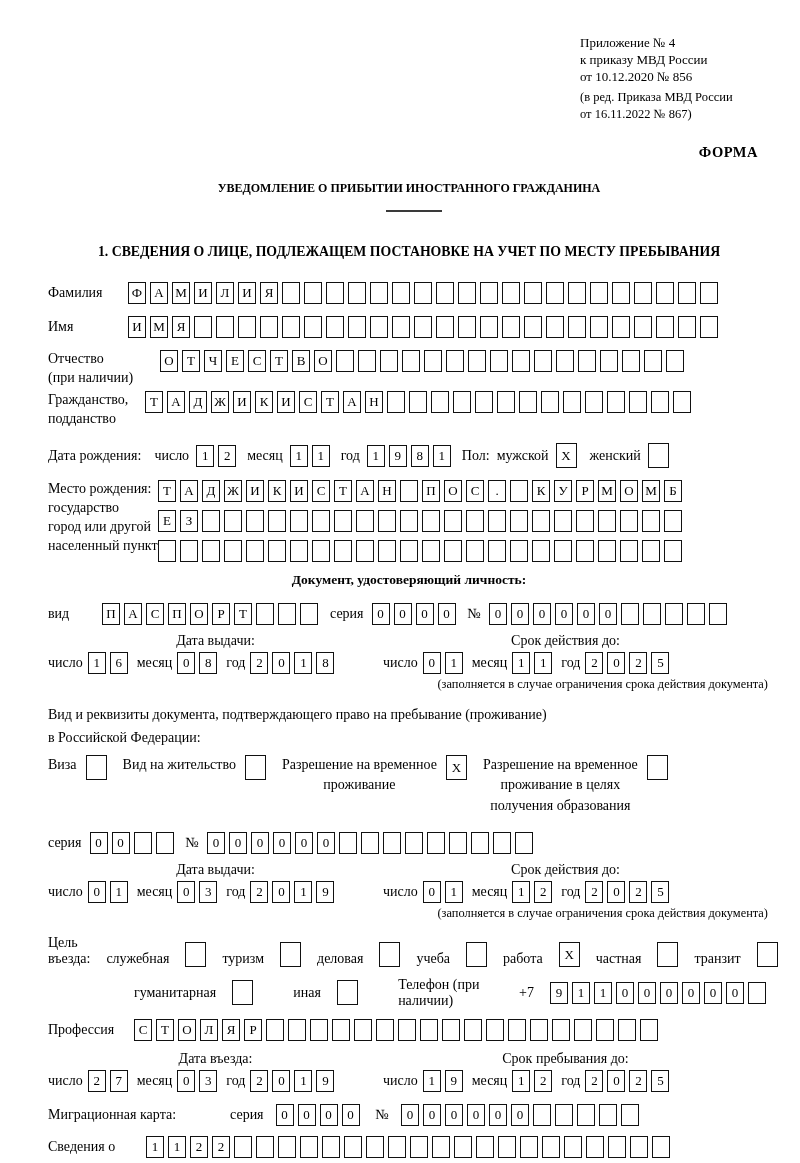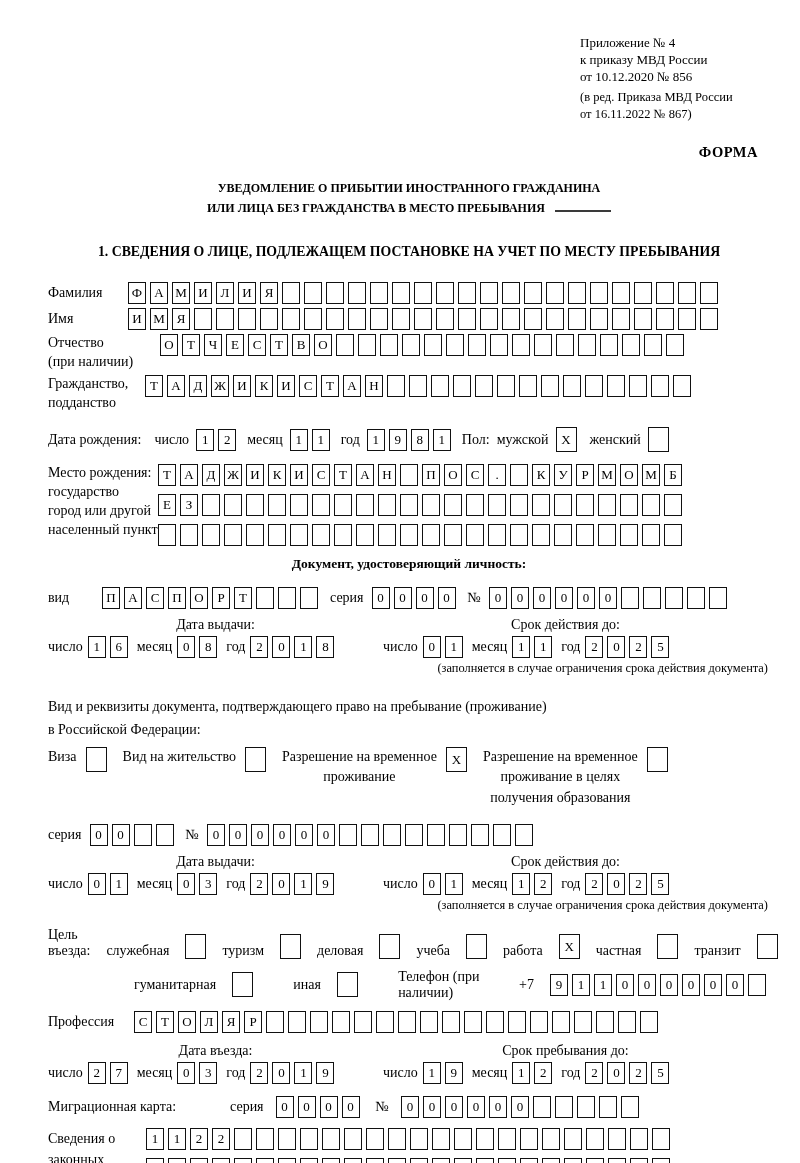--- a/index.html
+++ b/index.html
@@ -17,35 +17,35 @@
   .blankline{display:inline-block;width:56px;border-bottom:2px solid #3a3a3a;height:12px;margin-left:10px;}
   .sect{margin-top:26px;text-align:center;font-weight:bold;font-size:13.8px;}
   
   .cells{white-space:nowrap;display:inline-block;}
   .cell{
     display:inline-block;width:16px;height:20px;border:1.5px solid #111;margin-right:4px;
     text-align:center;font-size:13px;line-height:20px;vertical-align:middle;background:#fff;
   }
   .cb .cell{width:19px;height:23px;line-height:23px;margin-right:0;}
   
-  .row{display:flex;align-items:center;margin-top:4px;}
+  .row{display:flex;align-items:center;margin-top:12px;}
   .row .lbl{flex:0 0 auto;}
   .lbl-80{width:80px;}
   .lbl-112{width:112px;line-height:1.35;}
   .lbl-95{width:97px;line-height:1.35;}
   .lbl-108{width:110px;line-height:1.35;align-self:flex-start;}
   .stack{display:flex;flex-direction:column;gap:8px;}
   .dochead{text-align:center;font-weight:bold;font-size:13.5px;margin-top:10px;}
   .dategrid{display:flex;margin-top:8px;}
   .datecol-l{width:335px;}
   .datecol-r{width:365px;}
   .datecap{text-align:center;margin-bottom:3px;}
   .daterow{display:flex;align-items:center;gap:5px;}
   .note{font-size:12.4px;text-align:right;margin-top:3px;padding-right:2px;}
-  .intro{margin-top:20px;line-height:1.6;}
+  .intro{margin-top:12px;line-height:1.6;}
   .optrow{display:flex;align-items:flex-start;margin-top:6px;gap:8px;}
   .opt{display:flex;align-items:flex-start;gap:9px;}
   .opt .olabel{line-height:1.45;}
   .opt .center{text-align:center;}
   .purp{display:flex;align-items:flex-end;gap:16px;margin-top:14px;flex-wrap:nowrap;}
   .purp2{display:flex;align-items:center;gap:16px;margin-top:10px;margin-left:86px;}
   .gap18{width:12px;}
   .rep{display:flex;margin-top:10px;}
   .rep .lbl{width:92px;line-height:1.5;}
 </style>
@@ -66,21 +66,21 @@
     </div>
   </div>
 
   <div class="forma">
       <span>ФОРМА</span>
     </div>
 
   <div class="title">
     <div>УВЕДОМЛЕНИЕ О ПРИБЫТИИ ИНОСТРАННОГО ГРАЖДАНИНА</div>
     <div>
-      <span>ИЛИ ЛИЦА БЕЗ ГРАЖДАНСТВА В МЕСТО ПРЕБЫВАНИЯ</span><span class="blankline"></span>
+      <span class="blankline"></span>
     </div>
   </div>
 
   <div class="sect">1. СВЕДЕНИЯ О ЛИЦЕ, ПОДЛЕЖАЩЕМ ПОСТАНОВКЕ НА УЧЕТ ПО МЕСТУ ПРЕБЫВАНИЯ</div>
 
   <div class="row" style="margin-top:22px;">
     <span class="lbl lbl-80">Фамилия</span>
     <span class="cells"><span class="cell">Ф</span><span class="cell">А</span><span class="cell">М</span><span class="cell">И</span><span class="cell">Л</span><span class="cell">И</span><span class="cell">Я</span><span class="cell"></span><span class="cell"></span><span class="cell"></span><span class="cell"></span><span class="cell"></span><span class="cell"></span><span class="cell"></span><span class="cell"></span><span class="cell"></span><span class="cell"></span><span class="cell"></span><span class="cell"></span><span class="cell"></span><span class="cell"></span><span class="cell"></span><span class="cell"></span><span class="cell"></span><span class="cell"></span><span class="cell"></span><span class="cell"></span></span>
   </div>
 

